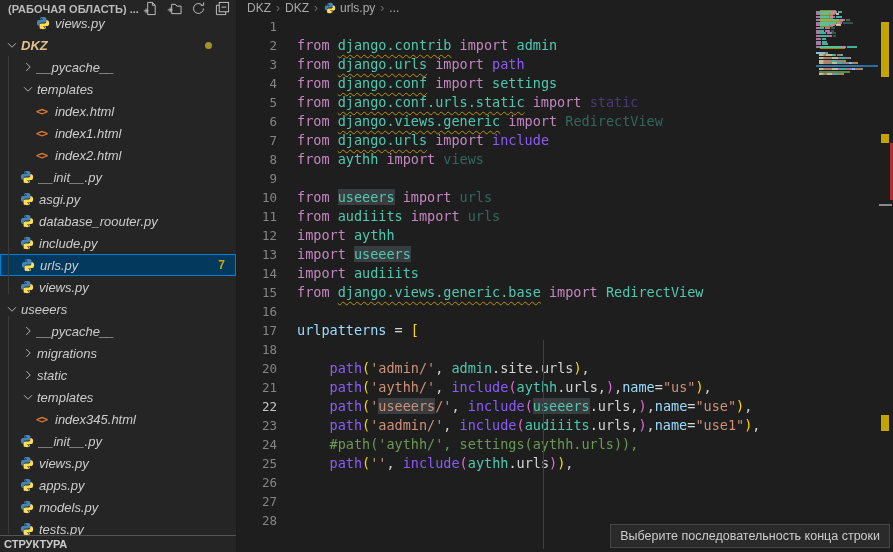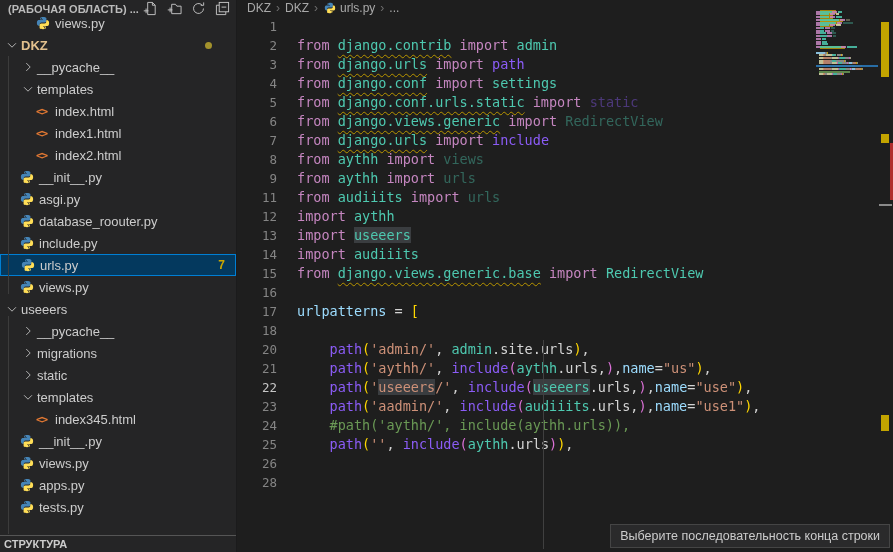--- a/index.html
+++ b/index.html
@@ -12,21 +12,21 @@
     display:flex;align-items:center;padding:1px 4px 0 8px;box-sizing:border-box;}
   .sb-title{font-size:11px;font-weight:bold;color:#bbbbbb;white-space:nowrap;flex:1;overflow:hidden;}
   .sb-actions{display:flex;gap:8px;align-items:center;margin-right:2px;}
   .sb-actions .abtn{width:16px;height:16px;display:inline-flex;align-items:center;justify-content:center;cursor:pointer;}
   .tree{position:absolute;top:12px;left:0;right:0;}
   .trow{position:relative;height:22px;display:flex;align-items:center;color:#cccccc;font-size:13px;
     white-space:nowrap;cursor:pointer;box-sizing:border-box;}
   .trow .spacer{flex:0 0 auto;}
   .trow .tw{flex:0 0 16px;display:flex;align-items:center;justify-content:center;color:#c5c5c5;}
   .trow .fic{flex:0 0 18px;display:flex;align-items:center;justify-content:flex-start;}
-  .trow .lbl{padding-left:1px;}
+  .trow .lbl{padding-left:1px;font-style:italic;}
   .trow.sel{background:#04395e;border:1px solid #007fd4;}
   .trow .badge{position:absolute;right:10px;color:#cca700;font-size:12px;font-weight:bold;}
   .trow .dot{position:absolute;right:24px;width:7px;height:7px;border-radius:50%;background:#a3922c;}
   .lbl.mod{color:#e2c08d;font-weight:bold;}
   .html-ico{color:#e37933;font-weight:bold;font-size:11px;font-family:"DejaVu Sans Mono",monospace;letter-spacing:-1px;}
   .tree-guide{position:absolute;left:8px;width:1px;background:#3c3c3c;}
   .outline{position:absolute;left:0;right:0;bottom:0;height:16px;background:#252526;border-top:1px solid #555;
     display:flex;align-items:center;padding-left:4px;font-size:11px;font-weight:bold;color:#cccccc;cursor:pointer;margin-top:44px;}
   
   .editor{position:relative;flex:1;height:552px;background:#1e1e1e;overflow:hidden;}
@@ -302,20 +302,30 @@
           <span class="lbl">apps.py</span>
         </div>
         <div class="trow">
           <span class="spacer" style="width: 20px;"></span>
           <span class="fic">
             <svg width="14" height="14" viewBox="0 0 16 16">
               <path fill="#4584b6" d="M7.9 1C4.5 1 4.7 2.5 4.7 2.5v1.6H8v.5H3.4S1 4.3 1 7.8s2.1 3.4 2.1 3.4h1.2V9.5S4.2 7.4 6.4 7.4h3.5s2 0 2-1.9V2.7S12.2 1 7.9 1zM6.1 2.1a.6.6 0 1 1 0 1.2.6.6 0 0 1 0-1.2z"></path>
               <path fill="#ffde57" d="M8.1 15c3.4 0 3.2-1.5 3.2-1.5v-1.6H8v-.5h4.6S15 11.7 15 8.2s-2.1-3.4-2.1-3.4h-1.2v1.7s.1 2.1-2.1 2.1H6.1s-2 0-2 1.9v3.2S3.8 15 8.1 15zm1.8-1.1a.6.6 0 1 1 0-1.2.6.6 0 0 1 0 1.2z"></path>
             </svg>
           </span>
+          <span class="lbl">models.py</span>
+        </div>
+        <div class="trow">
+          <span class="spacer" style="width: 20px;"></span>
+          <span class="fic">
+            <svg width="14" height="14" viewBox="0 0 16 16">
+              <path fill="#4584b6" d="M7.9 1C4.5 1 4.7 2.5 4.7 2.5v1.6H8v.5H3.4S1 4.3 1 7.8s2.1 3.4 2.1 3.4h1.2V9.5S4.2 7.4 6.4 7.4h3.5s2 0 2-1.9V2.7S12.2 1 7.9 1zM6.1 2.1a.6.6 0 1 1 0 1.2.6.6 0 0 1 0-1.2z"></path>
+              <path fill="#ffde57" d="M8.1 15c3.4 0 3.2-1.5 3.2-1.5v-1.6H8v-.5h4.6S15 11.7 15 8.2s-2.1-3.4-2.1-3.4h-1.2v1.7s.1 2.1-2.1 2.1H6.1s-2 0-2 1.9v3.2S3.8 15 8.1 15zm1.8-1.1a.6.6 0 1 1 0-1.2.6.6 0 0 1 0 1.2z"></path>
+            </svg>
+          </span>
           <span class="lbl">tests.py</span>
         </div>
       </div>
     <div class="tree-guide" style="top:56px;height:238px"></div>
     <div class="tree-guide" style="top:316px;height:218px"></div>
     <div class="outline">
       <span>СТРУКТУРА</span>
     </div>
   </aside>
 
@@ -371,21 +381,24 @@
         <div class="cl">
           <span class="ln">7</span>
           <span class="lc"><span class="tk-k">from </span><span class="tk-m wavy">django.urls</span><span class="tk-p"> </span><span class="tk-k">import</span><span class="tk-p"> </span><span class="tk-f">include</span></span>
         </div>
         <div class="cl">
           <span class="ln">8</span>
           <span class="lc"><span class="tk-k">from </span><span class="tk-m">aythh</span><span class="tk-p"> </span><span class="tk-k">import</span><span class="tk-p"> </span><span class="tk-m dim">views</span></span>
         </div>
         <div class="cl">
           <span class="ln">9</span>
-          <span class="lc"><span class="tk-k">from </span><span class="tk-m">aythh</span><span class="tk-p"> </span><span class="tk-k">import</span><span class="tk-p"> </span><span class="tk-m dim">urls</span></span>
+        </div>
+        <div class="cl">
+          <span class="ln">10</span>
+          <span class="lc"><span class="tk-k">from </span><span class="tk-m occ">useeers</span><span class="tk-p"> </span><span class="tk-k">import</span><span class="tk-p"> </span><span class="tk-m dim">urls</span></span>
         </div>
         <div class="cl">
           <span class="ln">11</span>
           <span class="lc"><span class="tk-k">from </span><span class="tk-m">audiiits</span><span class="tk-p"> </span><span class="tk-k">import</span><span class="tk-p"> </span><span class="tk-m dim">urls</span></span>
         </div>
         <div class="cl">
           <span class="ln">12</span>
           <span class="lc"><span class="tk-k">import</span><span class="tk-p"> </span><span class="tk-m">aythh</span></span>
         </div>
         <div class="cl">
@@ -422,28 +435,32 @@
         <div class="cl">
           <span class="ln cur">22</span>
           <span class="lc"><span class="tk-p">    </span><span class="tk-f">path</span><span class="tk-b1">(</span><span class="tk-s">'</span><span class="tk-s occ">useeers</span><span class="tk-s">/'</span><span class="tk-p">, </span><span class="tk-f">include</span><span class="tk-b2">(</span><span class="tk-m occ">useeers</span><span class="tk-p">.urls</span><span class="tk-p">,</span><span class="tk-b2">)</span><span class="tk-p">,</span><span class="tk-v">name</span><span class="tk-p">=</span><span class="tk-s">"use"</span><span class="tk-b1">)</span><span class="tk-p">,</span></span>
         </div>
         <div class="cl">
           <span class="ln">23</span>
           <span class="lc"><span class="tk-p">    </span><span class="tk-f">path</span><span class="tk-b1">(</span><span class="tk-s">'aadmin/'</span><span class="tk-p">, </span><span class="tk-f">include</span><span class="tk-b2">(</span><span class="tk-m">audiiits</span><span class="tk-p">.urls</span><span class="tk-p">,</span><span class="tk-b2">)</span><span class="tk-p">,</span><span class="tk-v">name</span><span class="tk-p">=</span><span class="tk-s">"use1"</span><span class="tk-b1">)</span><span class="tk-p">,</span></span>
         </div>
         <div class="cl">
           <span class="ln">24</span>
-          <span class="lc"><span class="tk-p">    </span><span class="tk-c">#path('aythh/', include(aythh.urls)),</span></span>
+          <span class="lc"><span class="tk-p">    </span><span class="tk-c">#path('aythh/', settings(aythh.urls)),</span></span>
         </div>
         <div class="cl">
           <span class="ln">25</span>
           <span class="lc"><span class="tk-p">    </span><span class="tk-f">path</span><span class="tk-b1">(</span><span class="tk-s">''</span><span class="tk-p">, </span><span class="tk-f">include</span><span class="tk-b2">(</span><span class="tk-m">aythh</span><span class="tk-p">.urls</span><span class="tk-b2">)</span><span class="tk-b1">)</span><span class="tk-p">,</span></span>
         </div>
         <div class="cl">
           <span class="ln">26</span>
+          <span class="lc"></span>
+        </div>
+        <div class="cl">
+          <span class="ln">27</span>
           <span class="lc"></span>
         </div>
         <div class="cl">
           <span class="ln">28</span>
           <span class="lc"></span>
         </div>
       </div>
     <div class="indent-guide" style="left:306px;top:340px;height:209px"></div>
     <div class="minimap" id="minimap">
         <div class="mm-line" style="left: 0px; top: 2.72px; width: 4.1px; background: rgb(197, 134, 192); opacity: 0.85;"></div>

